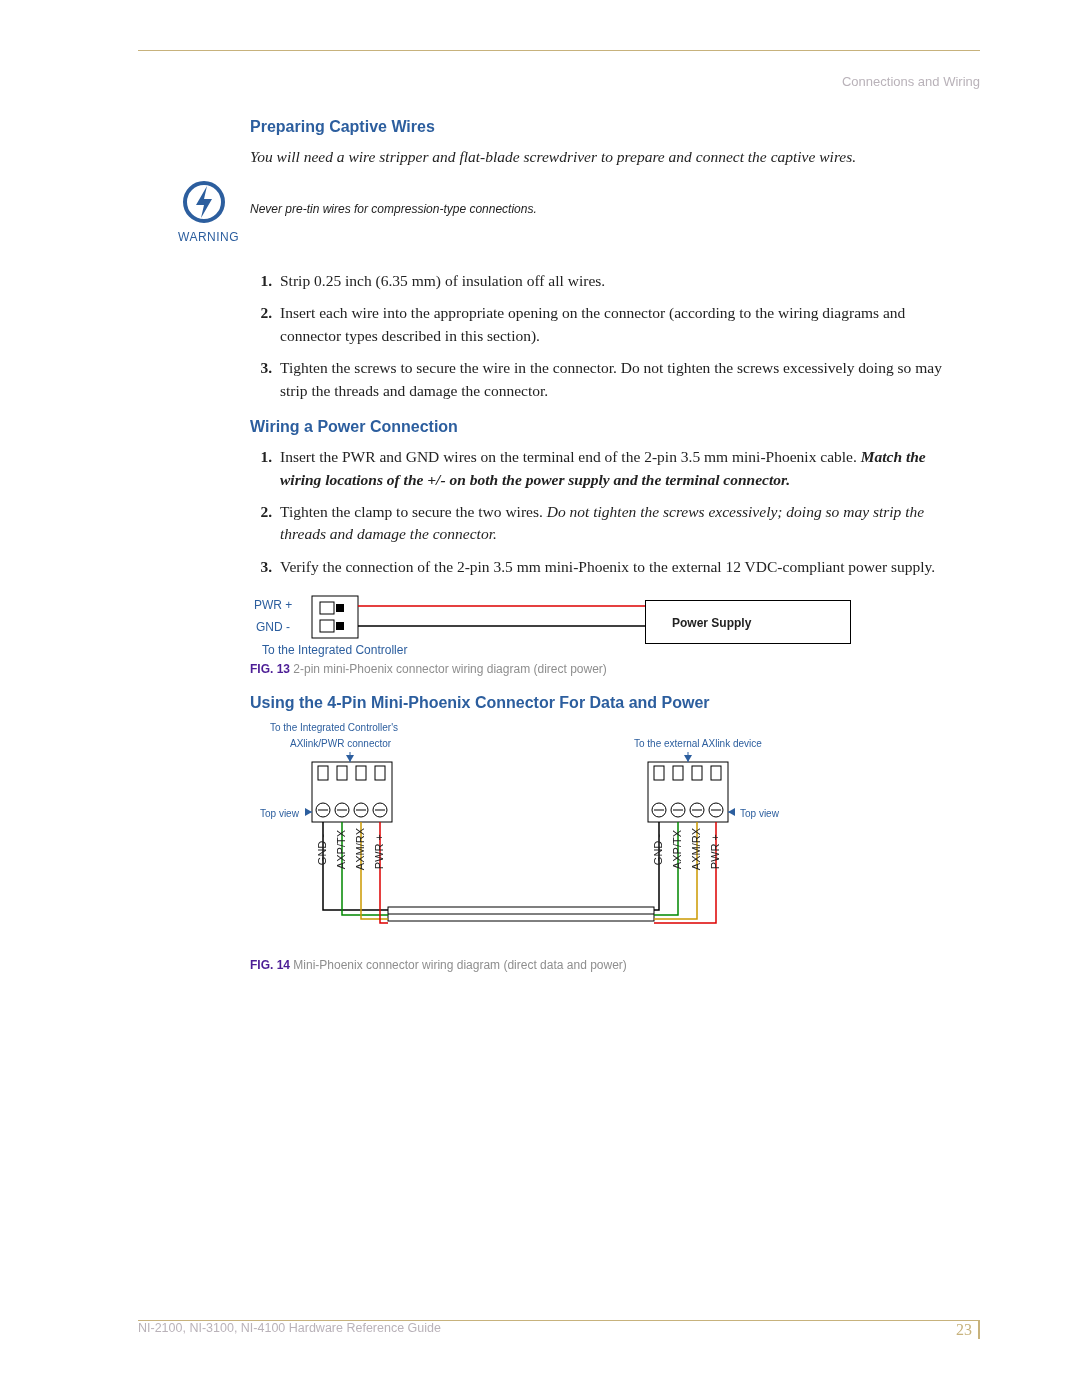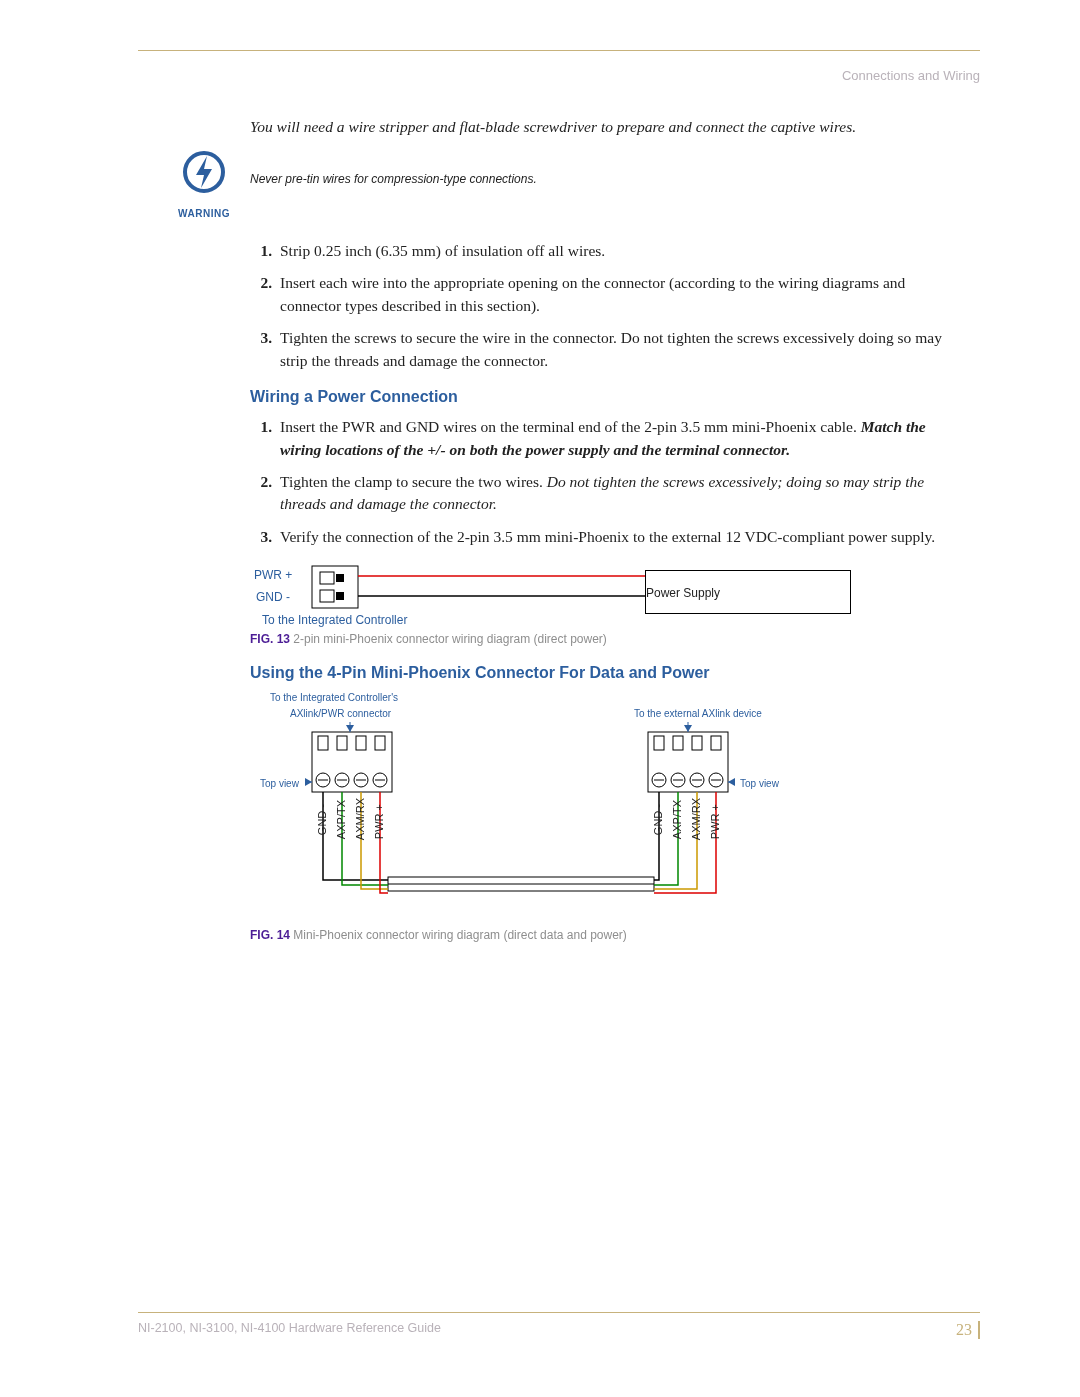--- a/index.html
+++ b/index.html
@@ -15,21 +15,21 @@
   }
   .topline {
     position: absolute;
     top: 50px;
     left: 138px;
     right: 100px;
     border-top: 1px solid #c7b27c;
   }
   .header-right {
     position: absolute;
-    top: 68px;
+    top: 74px;
     right: 100px;
     font-family: Arial, Helvetica, sans-serif;
     font-size: 13px;
     color: #b9b2b9;
   }
   .content {
     position: absolute;
     top: 110px;
     left: 250px;
     right: 110px;
@@ -54,25 +54,25 @@
   }
   .warning-icon-wrap {
     position: absolute;
     left: -72px;
     top: -8px;
     width: 52px;
     text-align: center;
   }
   .warning-label {
     font-family: Arial, Helvetica, sans-serif;
-    font-size: 10px;
+    font-size: 12px;
     letter-spacing: 0.5px;
     color: #2c5e9e;
-    font-weight: bold;
-    margin-top: 10px;
+    font-weight: normal;
+    margin-top: 2px;
   }
   .warning-text {
     font-style: italic;
     font-family: Arial, Helvetica, sans-serif;
     font-size: 12px;
     padding-top: 14px;
   }
   ol.steps {
     margin: 4px 0 16px 0;
     padding-left: 26px;
@@ -99,22 +99,22 @@
   }
   .fig13-label { position:absolute; font-family: Arial, sans-serif; font-size: 12px; color:#2c5e9e; }
   .fig13-pwr { left: 4px; top: 4px; }
   .fig13-gnd { left: 6px; top: 26px; }
   .fig13-ctl { left: 12px; top: 49px; }
   .fig13-ps-box {
     position:absolute; left:395px; top:6px; width:206px; height:44px;
     border:1px solid #000;
   }
   .fig13-ps-text {
-    position:absolute; left:396px; top:22px;
-    font-family: Arial, sans-serif; font-size:12px; font-weight:normal;
+    position:absolute; left:422px; top:22px;
+    font-family: Arial, sans-serif; font-size:12px; font-weight:bold;
   }
   .fig-caption {
     font-family: Arial, Helvetica, sans-serif;
     font-size: 12px;
     color: #8e8e8e;
     margin: 6px 0 18px 0;
   }
   .fig-caption b { color: #4c1d95; }
 
   
@@ -132,21 +132,20 @@
     writing-mode: vertical-rl;
     transform: rotate(180deg);
   }
 
   .footer {
     position: absolute;
     bottom: 58px;
     left: 138px;
     right: 100px;
     border-top: 1px solid #c7b27c;
-    padding-top: 8px;
     font-family: Arial, Helvetica, sans-serif;
     font-size: 12.5px;
     color: #b9b2b9;
     display:flex;
     justify-content: space-between;
   }
   .page-num {
     color: #c7b27c;
     font-family: "Times New Roman", serif;
     font-size: 16px;
@@ -156,20 +155,21 @@
   }
 </style>
 </head>
 <body>
 
 <div class="topline"></div>
 <div class="header-right">Connections and Wiring</div>
 
 <div class="content">
 
+  <div class="h3">Preparing Captive Wires</div>
   <div class="para">You will need a wire stripper and flat-blade screwdriver to prepare and connect the captive wires.</div>
 
   <div class="warning-block">
     <div class="warning-icon-wrap">
       <svg width="44" height="44" viewBox="0 0 44 44">
         <circle cx="22" cy="22" r="19" fill="none" stroke="#2c5e9e" stroke-width="4"></circle>
         <path d="M25 6 L14 25 L22 25 L19 38 L30 19 L22 19 Z" fill="#2c5e9e"></path>
       </svg>
       <div class="warning-label">WARNING</div>
     </div>

